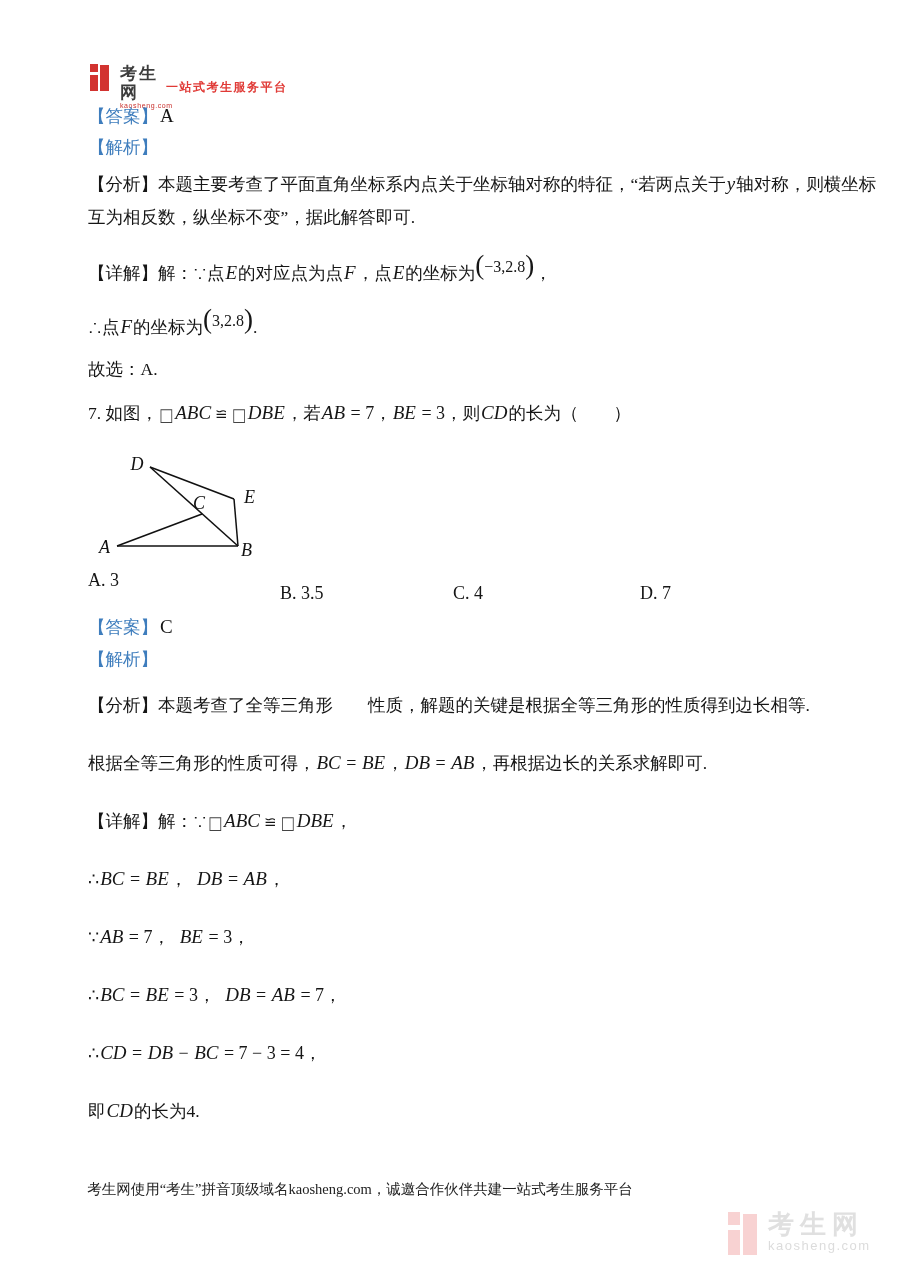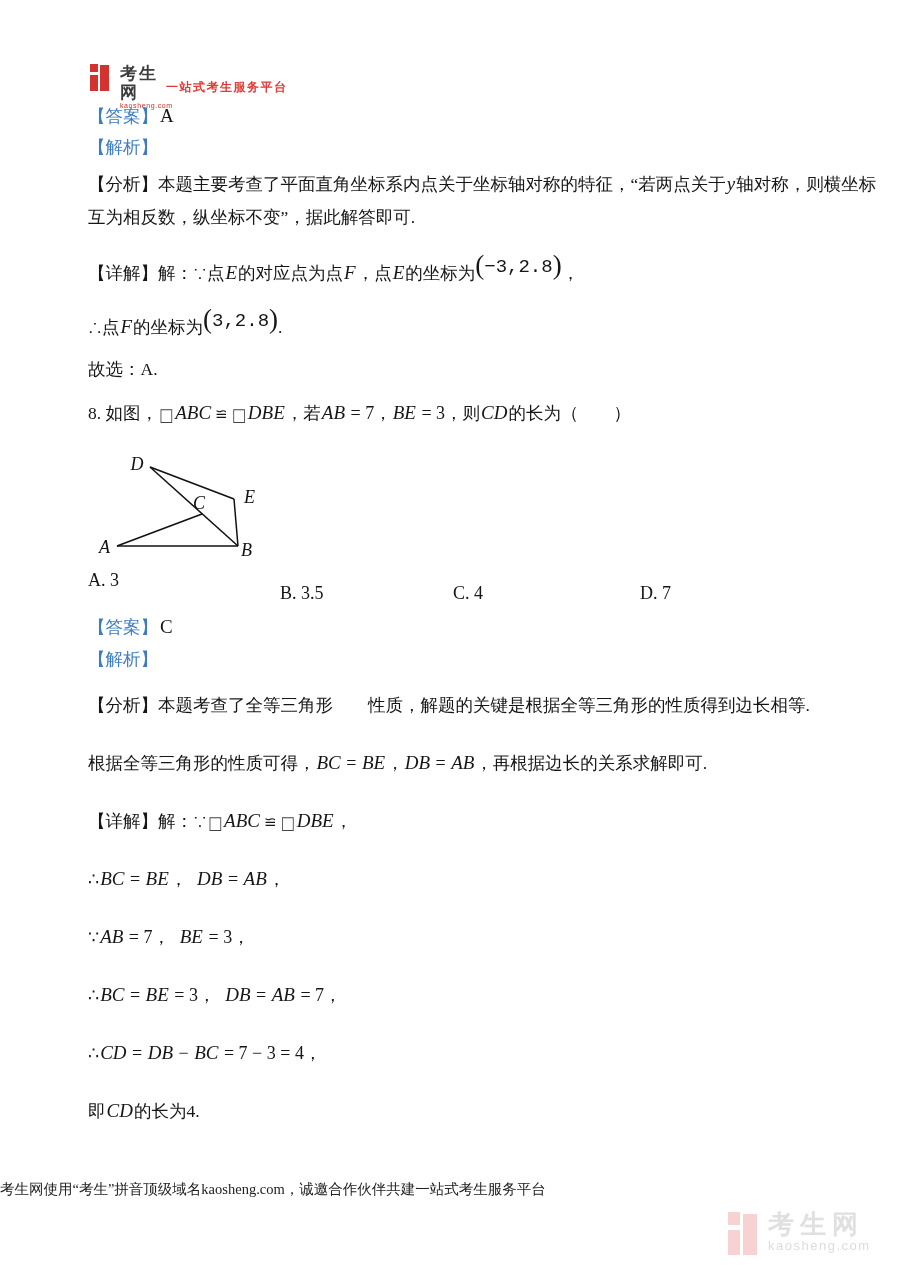--- a/index.html
+++ b/index.html
@@ -5,21 +5,21 @@
   html,body{margin:0;padding:0;}
   body{
     width:900px;height:1273px;position:relative;background:#ffffff;overflow:hidden;
     font-family:"Liberation Serif","DejaVu Serif",serif;color:#161616;font-size:17.5px;
   }
   .line{position:absolute;left:88px;white-space:nowrap;line-height:1.35;}
   
   .m{font-family:"Liberation Serif",serif;font-style:italic;font-size:19px;padding:0 1px;}
   .u{font-family:"Liberation Serif",serif;font-size:18px;}
   .bp{font-family:"Liberation Serif",serif;font-size:27px;position:relative;top:-5px;}
-  .cv{font-family:Liberation Mono, monospace;font-size:19px;position:relative;top:-7px;}
+  .cv{font-family:Liberation Serif, serif;font-size:16px;position:relative;top:-7px;}
   .rel{font-family:"DejaVu Sans",sans-serif;font-size:15px;padding:0 3px;}
   .tofu{font-family:"DejaVu Sans",sans-serif;display:inline-block;transform:scaleY(1.2);font-size:15px;margin:0 1px;vertical-align:-1px;color:#444;}
   .blue{color:#3e7dbd;font-family:Liberation Serif, serif;}
   .ansv{font-family:"Liberation Serif",serif;font-size:19px;padding-left:2px;}
   
   .logo{position:absolute;left:90px;top:64px;height:34px;}
   .ks-icon{position:absolute;}
   .ks-icon .b{position:absolute;}
   .logo .ks-icon{left:0;top:2;width:24px;height:28px;}
   .logo .b{background:#d23330;}
@@ -29,21 +29,21 @@
   .logo .b2{top:11px;}
   .logo .b3{left:10px;top:1px;width:9px;height:26px;}
   .brand-text{position:absolute;left:30px;top:0;}
   .brand-name{font-size:17px;font-weight:bold;color:#3c3c3c;font-family:"Liberation Sans",sans-serif;letter-spacing:2px;line-height:19px;}
   .brand-domain{font-size:7px;color:#c9302c;font-family:"Liberation Sans",sans-serif;letter-spacing:0.6px;line-height:8px;}
   .brand-tagline{position:absolute;left:76px;top:15px;font-size:12px;font-weight:bold;color:#e03a36;font-family:"Liberation Sans",sans-serif;letter-spacing:1.5px;white-space:nowrap;}
   
   .figure{position:absolute;left:92px;top:446px;}
   .fig-label{font-family:"Liberation Serif",serif;font-style:italic;font-size:18px;fill:#111;}
   
-  .footer{position:absolute;left:0;top:1180px;width:720px;font-size:14.5px;color:#222;}
+  .footer{position:absolute;left:0;top:1180px;width:720px;text-align:center;font-size:14.5px;color:#222;}
   
   .wm{position:absolute;left:728px;top:1210px;}
   .wm .ks-icon{left:0;top:2px;width:30px;height:43px;}
   .wm .b{background:#f8d2d2;}
   .wm .b1{left:0;top:0;width:12px;height:13px;}
   .wm .b2{left:0;top:18px;width:12px;height:25px;}
   .wm .b3{left:15px;top:2px;width:14px;height:41px;}
   .wm-text{position:absolute;left:40px;top:0;}
   .wm-name{font-size:26px;font-weight:bold;color:#e0e0e0;letter-spacing:6px;font-family:"Liberation Sans",sans-serif;line-height:28px;white-space:nowrap;}
   .wm-domain{font-size:13px;color:#dcdcdc;letter-spacing:1.5px;font-family:"Liberation Sans",sans-serif;line-height:15px;white-space:nowrap;}
@@ -69,21 +69,21 @@
 </div>
 <div class="line" style="top:136px">
   <span class="blue">【解析】</span>
 </div>
 <div class="line" style="top:171px"><span>【分析】本题主要考查了平面直角坐标系内点关于坐标轴对称的特征，“若两点关于</span><span class="m">y</span><span>轴对称，则横坐标</span></div>
 <div class="line" style="top:206px"><span>互为相反数，纵坐标不变”，据此解答即可.</span></div>
 <div class="line" style="top:252px"><span>【详解】解：∵点</span><span class="m">E</span><span>的对应点为点</span><span class="m">F</span><span>，点</span><span class="m">E</span><span>的坐标为</span><span class="bp">(</span><span class="cv">−3,2.8</span><span class="bp">)</span><span>，</span></div>
 <div class="line" style="top:306px"><span>∴点</span><span class="m">F</span><span>的坐标为</span><span class="bp">(</span><span class="cv">3,2.8</span><span class="bp">)</span><span>.</span></div>
 <div class="line" style="top:358px">故选：A.</div>
 
-<div class="line" style="top:400px"><span>8. 如图，</span><span class="tofu">□</span><span class="m">ABC</span><span class="rel">≌</span><span class="tofu">□</span><span class="m">DBE</span><span>，若</span><span class="m">AB</span><span class="u"> = 7</span><span>，</span><span class="m">BE</span><span class="u"> = 3</span><span>，则</span><span class="m">CD</span><span>的长为（　　）</span></div>
+<div class="line" style="top:400px"><span>7. 如图，</span><span class="tofu">□</span><span class="m">ABC</span><span class="rel">≌</span><span class="tofu">□</span><span class="m">DBE</span><span>，若</span><span class="m">AB</span><span class="u"> = 7</span><span>，</span><span class="m">BE</span><span class="u"> = 3</span><span>，则</span><span class="m">CD</span><span>的长为（　　）</span></div>
 
 <div class="figure">
   <svg width="170" height="118" viewBox="0 0 170 118">
     <g stroke="#111" stroke-width="1.5" fill="none">
       <line x1="58" y1="21" x2="142" y2="53"></line>
       <line x1="142" y1="53" x2="146" y2="100"></line>
       <line x1="58" y1="21" x2="146" y2="100"></line>
       <line x1="25" y1="100" x2="146" y2="100"></line>
       <line x1="25" y1="100" x2="110" y2="68"></line>
     </g>

